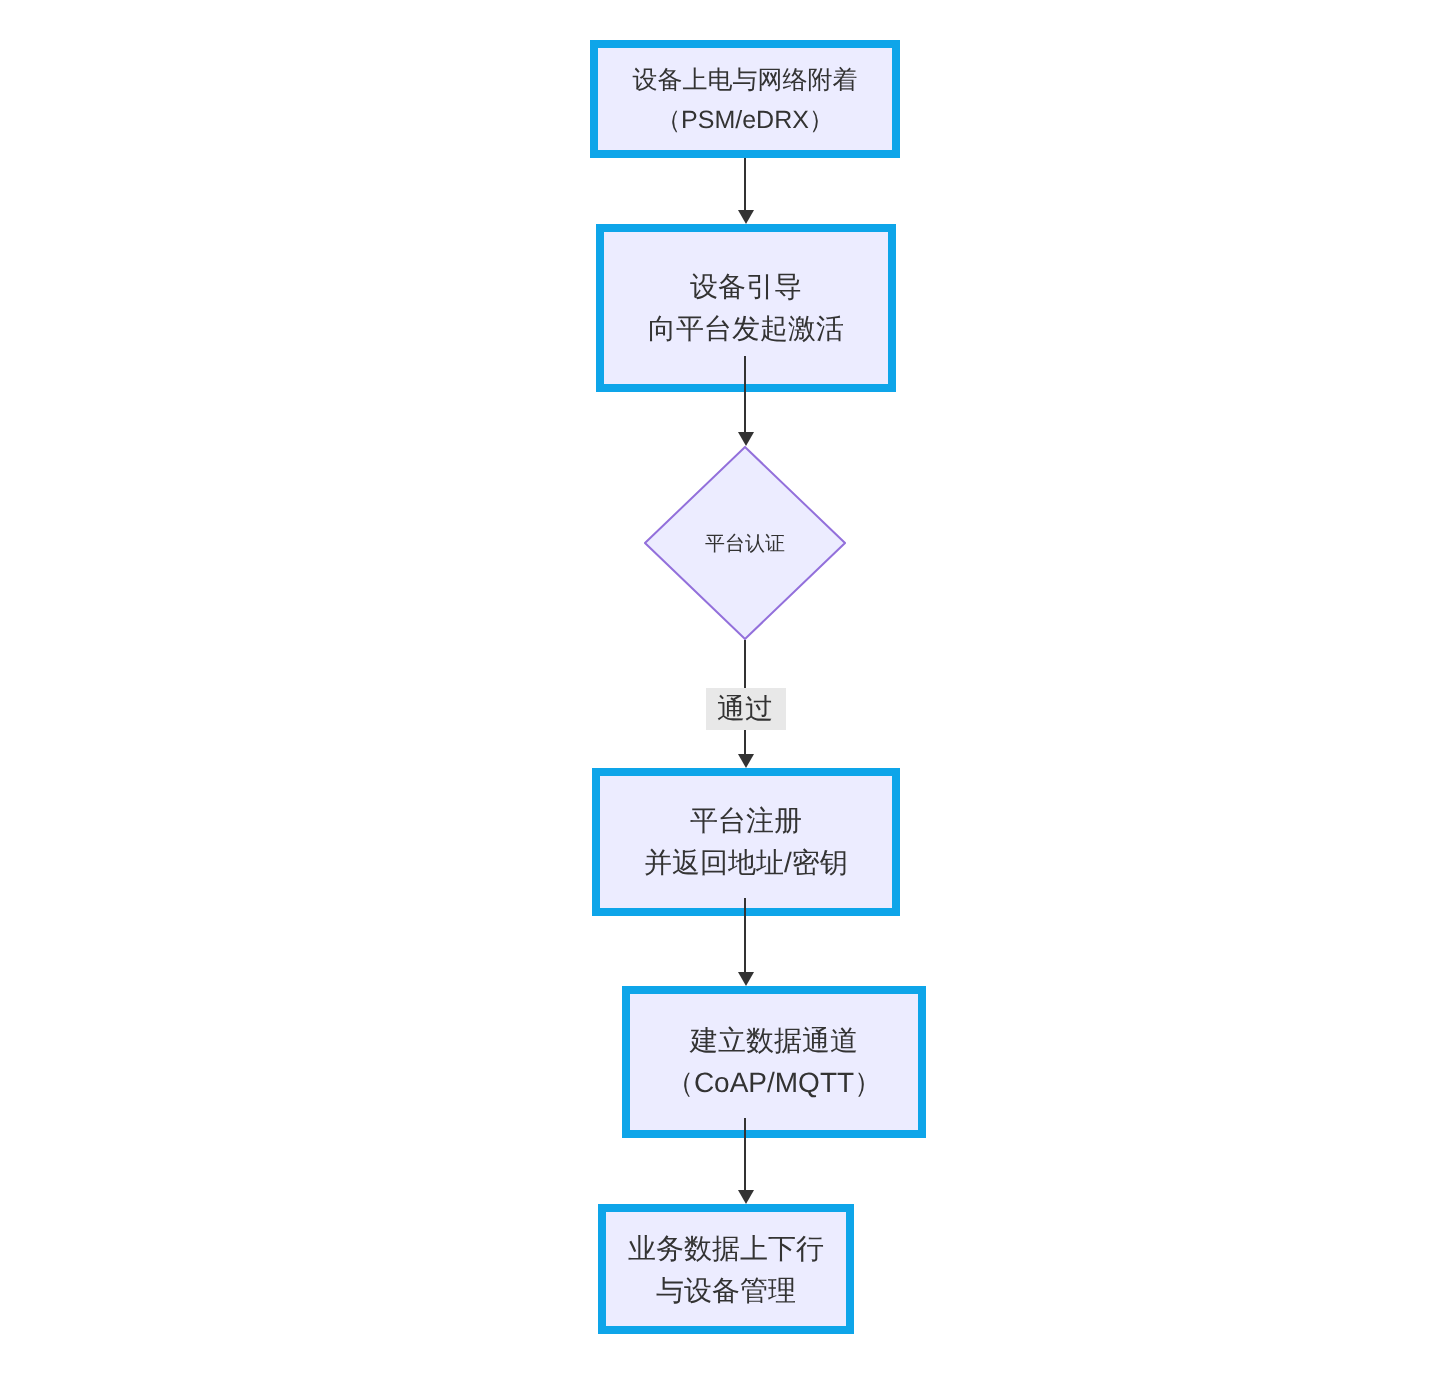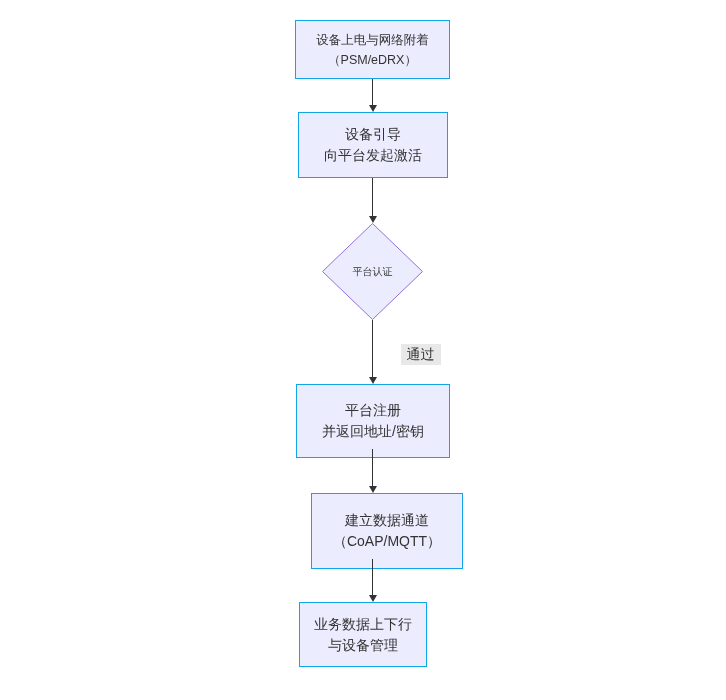--- a/index.html
+++ b/index.html
@@ -9,21 +9,21 @@
     height: 700px;
     background: #ffffff;
     font-family: "Liberation Sans", "DejaVu Sans", sans-serif;
     color: #333333;
     overflow: hidden;
   }
   .node {
     position: absolute;
     box-sizing: border-box;
     background: #ECECFF;
-    border: 1px solid #0ea5e9;
+    border: 4px solid #0ea5e9;
     display: flex;
     flex-direction: column;
     align-items: center;
     justify-content: center;
     text-align: center;
     font-size: 14px;
     line-height: 21px;
     white-space: nowrap;
   }
   .node.small { font-size: 12.5px; line-height: 20px; }
@@ -50,21 +50,20 @@
     position: absolute;
     left: 50%;
     top: 24px;
     transform: translateX(-50%);
     background: #E8E8E8;
     padding: 1px 6px;
     font-size: 14px;
     line-height: 19px;
     white-space: nowrap;
     z-index: 2;
-    margin-left: 48px;
   }
   .diamond-wrap { position: absolute; }
   .diamond-wrap svg { display: block; }
   .diamond-text {
     position: absolute;
     top: 0; left: 0; right: 0; bottom: 0;
     display: flex;
     align-items: center;
     justify-content: center;
     font-size: 10px;
@@ -79,21 +78,21 @@
   <div class="node small" style="left:295px; top:20px; width:155px; height:59px;">
     <span>设备上电与网络附着</span>
     <span>（PSM/eDRX）</span>
   </div>
 
   <div class="connector" style="left:368px; top:79px; height:33px;">
     <div class="line"></div>
     <div class="arrowhead"></div>
   </div>
 
-  <div class="node" style="left:298px; top:112px; width:150px; height:66px;">
+  <div class="node" style="left:298px; top:112px; width:150px; height:84px;">
     <span>设备引导</span>
     <span>向平台发起激活</span>
   </div>
 
   <div class="connector" style="left:368px; top:178px; height:45px;">
     <div class="line"></div>
     <div class="arrowhead"></div>
   </div>
 
   <div class="diamond-wrap" style="left:322px; top:223px; width:101px; height:97px;">

